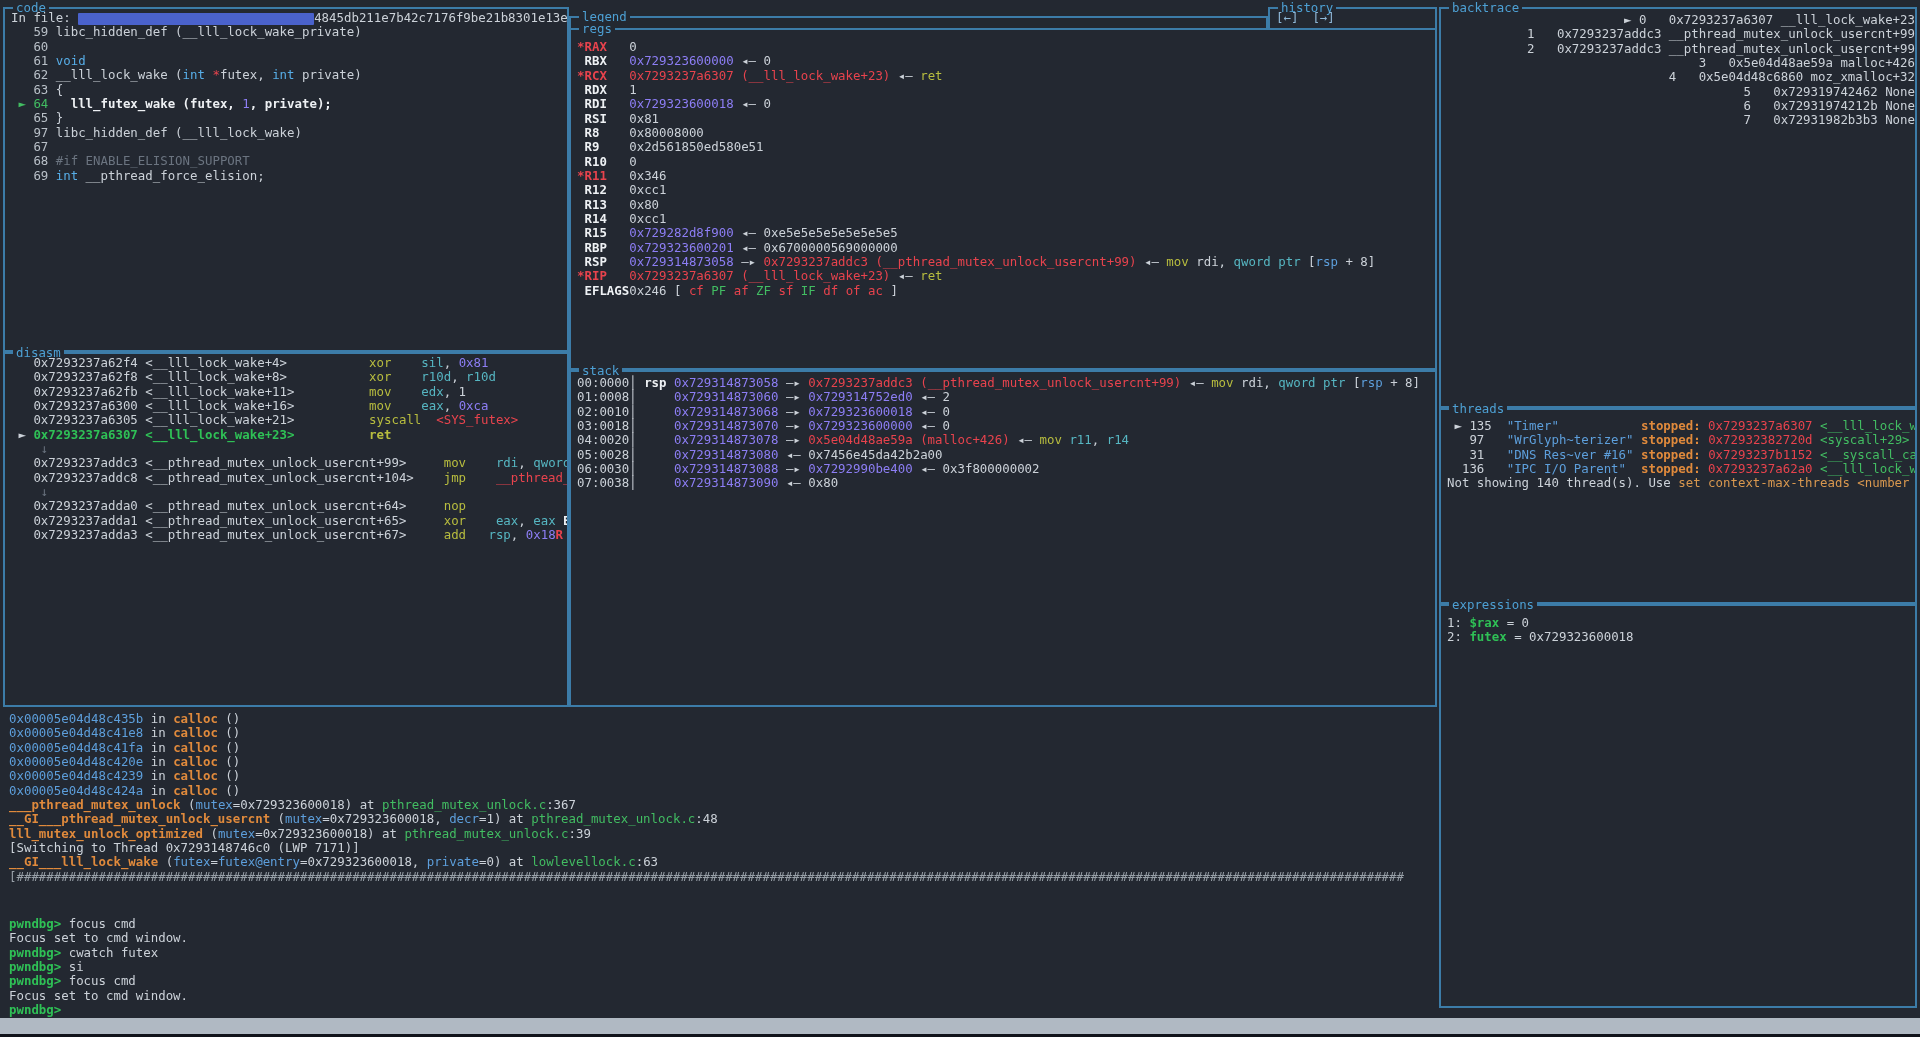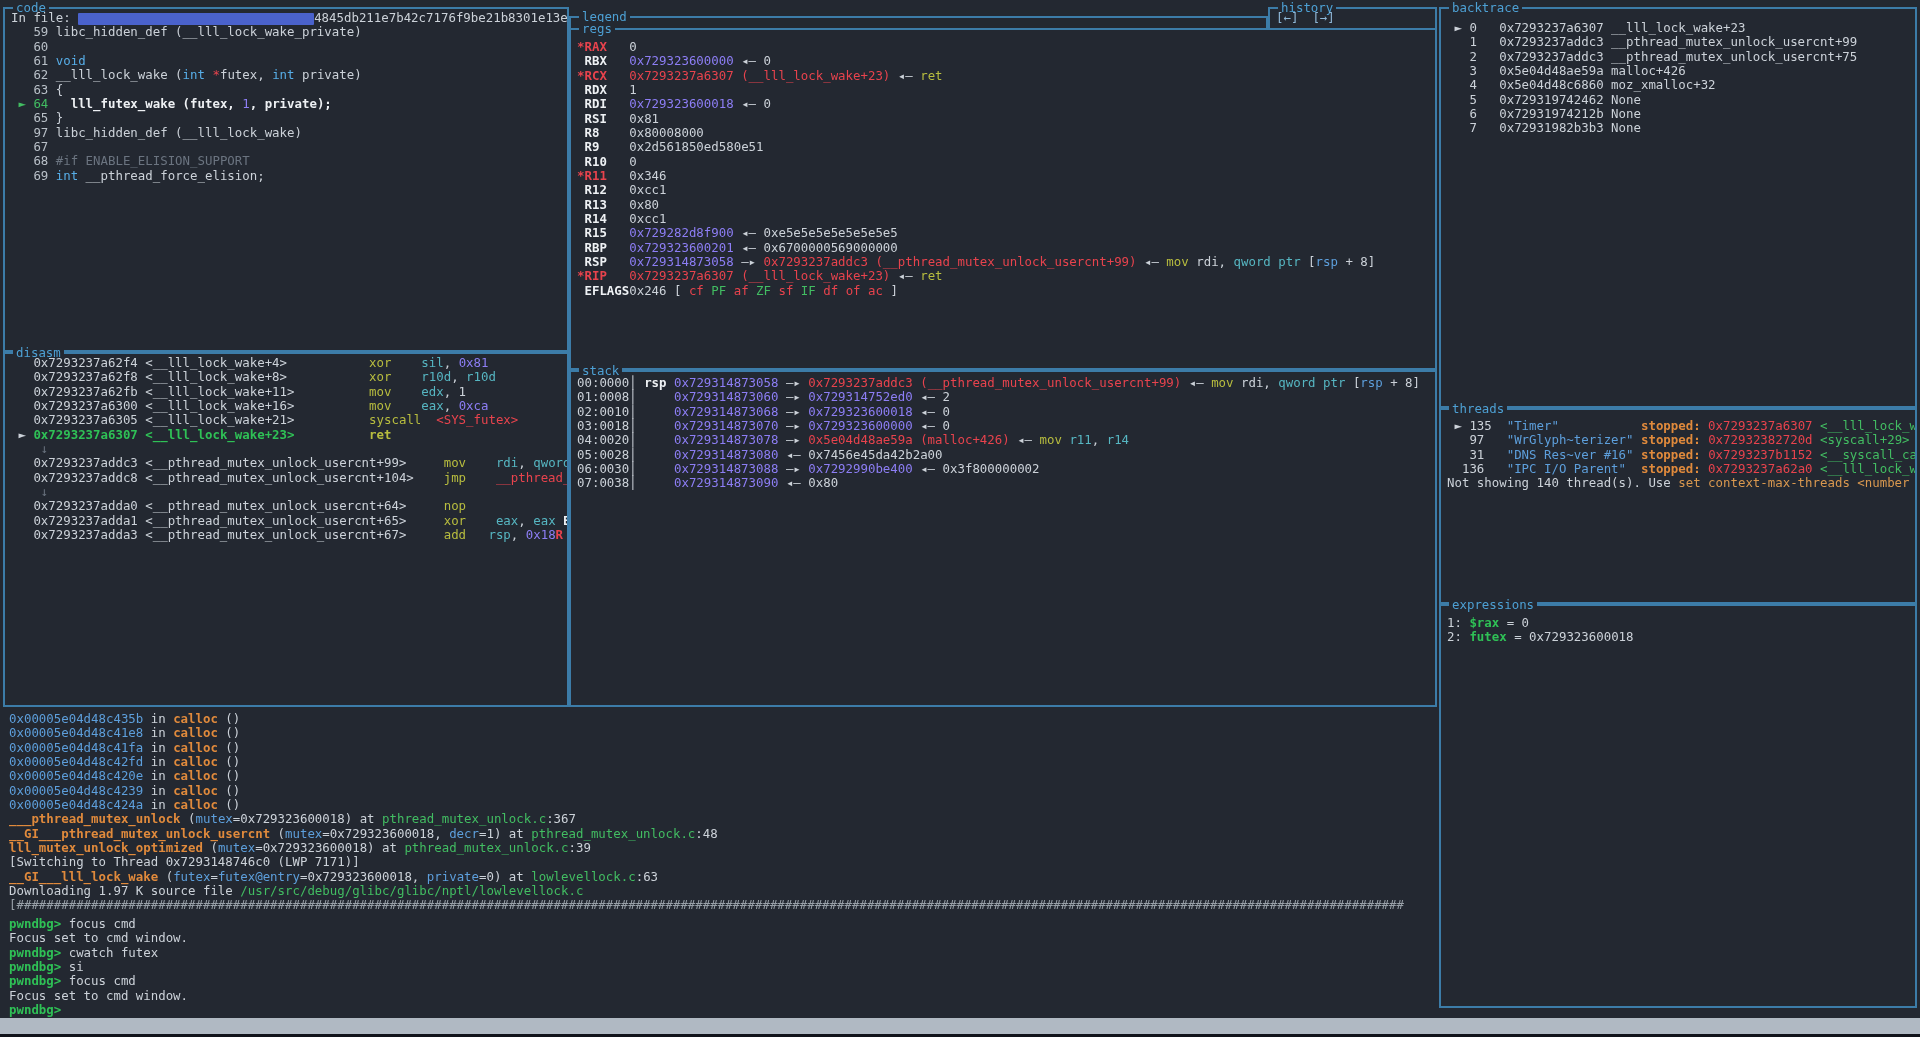--- a/index.html
+++ b/index.html
@@ -15,21 +15,21 @@
   .p-disasm{left:3px;top:352px;width:566px;height:355px;}
   .p-legend{left:569px;top:16px;width:699px;height:23px;}
   .p-legend .pbody{padding-top:9px;}
   .p-history{left:1268px;top:7px;width:169px;height:23px;}
   .p-history .pbody{padding-top:1px;}
   .p-regs{left:569px;top:28px;width:868px;height:342px;}
   .p-regs .pbody{padding-top:10px;}
   .p-stack{left:569px;top:370px;width:868px;height:337px;}
   .p-stack .pbody{padding-top:4px;}
   .p-backtrace{left:1439px;top:7px;width:478px;height:401px;}
-  .p-backtrace .pbody{padding-top:12px;}
+  .p-backtrace .pbody{padding-top:4px;text-align:right;}
   .p-threads{left:1439px;top:408px;width:478px;height:196px;}
   .p-threads .pbody{padding-top:9px;}
   .p-expressions{left:1439px;top:604px;width:478px;height:404px;}
   .p-expressions .pbody{padding-top:10px;}
   .term-out{position:absolute;left:9px;top:712px;width:1426px;height:205px;overflow:hidden;}
   .term-prompt{position:absolute;left:9px;top:917px;width:1426px;height:101px;overflow:hidden;}
   .status-bar{position:absolute;left:0;top:1018px;width:1920px;height:16px;background:#b0b9c3;
               color:#1d2127;line-height:16px;white-space:pre;}
   .status-left{position:absolute;left:4px;}
   .bottom-strip{position:absolute;left:0;top:1034px;width:1920px;height:3px;background:#10131a;}
@@ -147,21 +147,21 @@
         <div class="tl"><span class="c-w">06:0030</span><span class="c-w">│     </span><span class="c-pur">0x729314873088</span><span class="c-w"> —▸ </span><span class="c-pur">0x7292990be400</span><span class="c-w"> ◂— 0x3f800000002</span></div>
         <div class="tl"><span class="c-w">07:0038</span><span class="c-w">│     </span><span class="c-pur">0x729314873090</span><span class="c-w"> ◂— 0x80</span></div>
       </div>
   </div>
 
   <div class="panel p-backtrace">
     <span class="ptitle">backtrace</span>
     <div class="pbody">
         <div class="tl"><span class="c-w"> ► 0   0x7293237a6307 __lll_lock_wake+23</span></div>
         <div class="tl"><span class="c-w">   1   0x7293237addc3 __pthread_mutex_unlock_usercnt+99</span></div>
-        <div class="tl"><span class="c-w">   2   0x7293237addc3 __pthread_mutex_unlock_usercnt+75</span></div>
+        <div class="tl"><span class="c-w">   2   0x7293237addc3 __pthread_mutex_unlock_usercnt+99</span></div>
         <div class="tl"><span class="c-w">   3   0x5e04d48ae59a malloc+426</span></div>
         <div class="tl"><span class="c-w">   4   0x5e04d48c6860 moz_xmalloc+32</span></div>
         <div class="tl"><span class="c-w">   5   0x729319742462 None</span></div>
         <div class="tl"><span class="c-w">   6   0x72931974212b None</span></div>
         <div class="tl"><span class="c-w">   7   0x72931982b3b3 None</span></div>
       </div>
   </div>
 
   <div class="panel p-threads">
     <span class="ptitle">threads</span>
@@ -179,30 +179,28 @@
     <div class="pbody">
         <div class="tl"><span class="c-w">1: </span><span class="c-grnb">$rax</span><span class="c-w"> = 0</span></div>
         <div class="tl"><span class="c-w">2: </span><span class="c-grnb">futex</span><span class="c-w"> = 0x729323600018</span></div>
       </div>
   </div>
 
   <div class="term-out">
       <div class="tl"><span class="c-blu">0x00005e04d48c435b</span><span class="c-w"> in </span><span class="c-orgb">calloc</span><span class="c-w"> ()</span></div>
       <div class="tl"><span class="c-blu">0x00005e04d48c41e8</span><span class="c-w"> in </span><span class="c-orgb">calloc</span><span class="c-w"> ()</span></div>
       <div class="tl"><span class="c-blu">0x00005e04d48c41fa</span><span class="c-w"> in </span><span class="c-orgb">calloc</span><span class="c-w"> ()</span></div>
-      <div class="tl"><span class="c-blu">0x00005e04d48c42fd</span><span class="c-w"> in </span><span class="c-orgb">calloc</span><span class="c-w"> ()</span></div>
       <div class="tl"><span class="c-blu">0x00005e04d48c420e</span><span class="c-w"> in </span><span class="c-orgb">calloc</span><span class="c-w"> ()</span></div>
       <div class="tl"><span class="c-blu">0x00005e04d48c4239</span><span class="c-w"> in </span><span class="c-orgb">calloc</span><span class="c-w"> ()</span></div>
       <div class="tl"><span class="c-blu">0x00005e04d48c424a</span><span class="c-w"> in </span><span class="c-orgb">calloc</span><span class="c-w"> ()</span></div>
       <div class="tl"><span class="c-orgb">___pthread_mutex_unlock</span><span class="c-w"> (</span><span class="c-blu">mutex</span><span class="c-w">=0x729323600018) at </span><span class="c-grn">pthread_mutex_unlock.c</span><span class="c-w">:367</span></div>
       <div class="tl"><span class="c-orgb">__GI___pthread_mutex_unlock_usercnt</span><span class="c-w"> (</span><span class="c-blu">mutex</span><span class="c-w">=0x729323600018, </span><span class="c-blu">decr</span><span class="c-w">=1) at </span><span class="c-grn">pthread_mutex_unlock.c</span><span class="c-w">:48</span></div>
       <div class="tl"><span class="c-orgb">lll_mutex_unlock_optimized</span><span class="c-w"> (</span><span class="c-blu">mutex</span><span class="c-w">=0x729323600018) at </span><span class="c-grn">pthread_mutex_unlock.c</span><span class="c-w">:39</span></div>
       <div class="tl"><span class="c-w">[Switching to Thread 0x7293148746c0 (LWP 7171)]</span></div>
       <div class="tl"><span class="c-orgb">__GI___lll_lock_wake</span><span class="c-w"> (</span><span class="c-blu">futex</span><span class="c-w">=</span><span class="c-blu">futex@entry</span><span class="c-w">=0x729323600018, </span><span class="c-blu">private</span><span class="c-w">=0) at </span><span class="c-grn">lowlevellock.c</span><span class="c-w">:63</span></div>
-      <div class="tl"><span class="c-w">Downloading 1.97 K source file </span><span class="c-grn">/usr/src/debug/glibc/glibc/nptl/lowlevellock.c</span></div>
       <div class="tl"><span class="c-gry">[##########################################################################################################################################################################################</span></div>
     </div>
 
   <div class="term-prompt">
       <div class="tl"><span class="c-grnb">pwndbg&gt; </span><span class="c-w">focus cmd</span></div>
       <div class="tl"><span class="c-w">Focus set to cmd window.</span></div>
       <div class="tl"><span class="c-grnb">pwndbg&gt; </span><span class="c-w">cwatch futex</span></div>
       <div class="tl"><span class="c-grnb">pwndbg&gt; </span><span class="c-w">si</span></div>
       <div class="tl"><span class="c-grnb">pwndbg&gt; </span><span class="c-w">focus cmd</span></div>
       <div class="tl"><span class="c-w">Focus set to cmd window.</span></div>

